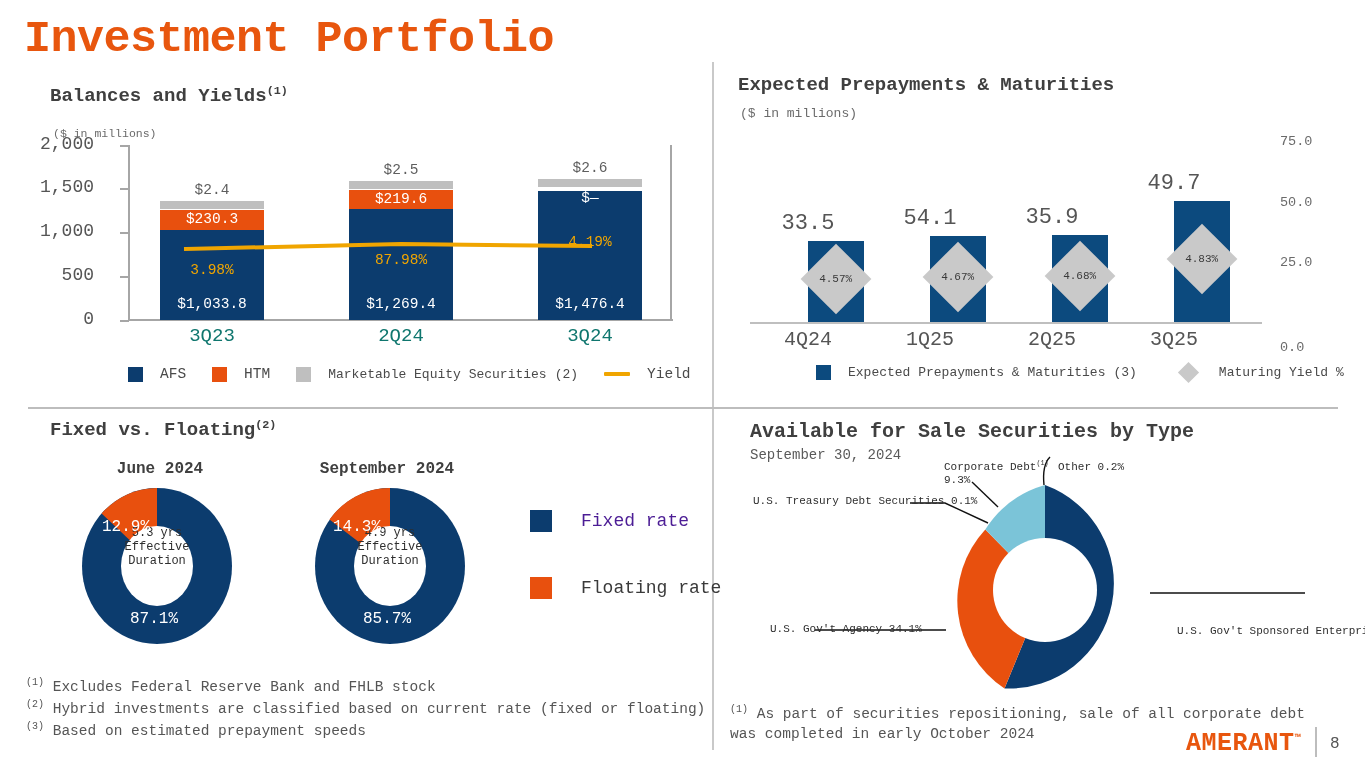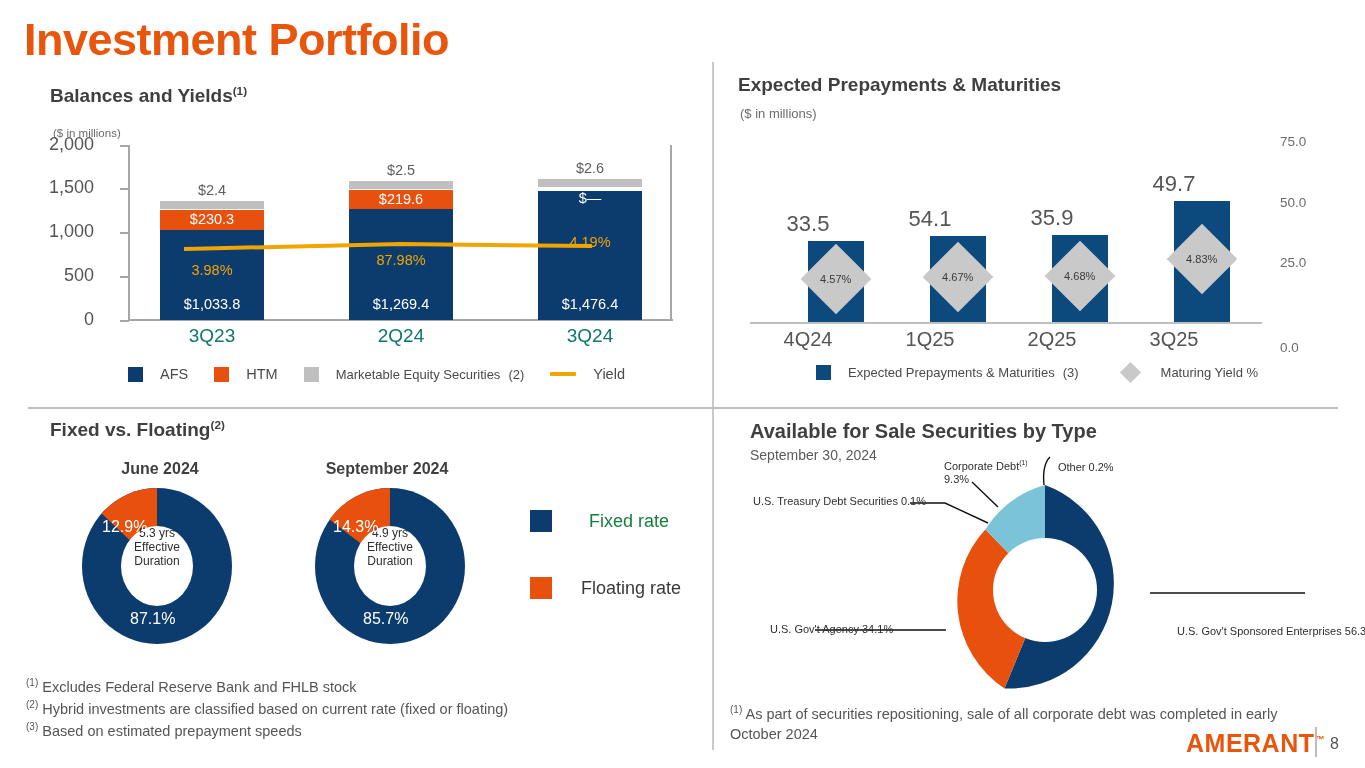--- a/index.html
+++ b/index.html
@@ -4,21 +4,21 @@
 <title>Investment Portfolio</title>
 <style>
   * { box-sizing: border-box; margin: 0; padding: 0; }
   html, body {
     width: 1365px; height: 768px;
     background: #ffffff;
     font-family: "Liberation Sans", sans-serif;
     color: #404040;
     overflow: hidden;
   }
-  .slide { position: relative; width: 1365px; height: 768px; }
+  .slide { position: relative; width: 1365px; height: 768px; font-family: Liberation Mono, monospace; }
 
   
   .slide-title {
     position: absolute; left: 24px; top: 16px;
     font-size: 45px; font-weight: bold; letter-spacing: -0.5px;
     color: #E8560E; line-height: 1.05;
   }
 
   
   .v-divider {
@@ -348,21 +348,21 @@
         <span>4.9 yrs</span>
         <span>Effective</span>
         <span>Duration</span>
       </div>
       <div class="donut-pct" style="left:18px; top:30px;">14.3%</div>
       <div class="donut-pct" style="left:48px; top:122px;">85.7%</div>
     </div>
 
     <div class="legend-item" style="position:absolute; left:480px; top:90px;">
       <span class="swatch" style="width:22px;height:22px;background:#0C3C6E;"></span>
-      <span style="font-size:18px;color:#15803d;margin-left:20px;">Fixed rate</span>
+      <span style="font-size:18px;color:#4c1d95;margin-left:12px;">Fixed rate</span>
     </div>
     <div class="legend-item" style="position:absolute; left:480px; top:157px;">
       <span class="swatch" style="width:22px;height:22px;background:#E8500E;"></span>
       <span style="font-size:18px;color:#3A3A3A;margin-left:12px;">Floating rate</span>
     </div>
   </div>
 
   <div class="panel-title" style="left:750px; top:420px; font-size:20px;">Available for Sale Securities by Type</div>
   <div class="panel-sub" style="left:750px; top:447px;">September 30, 2024</div>
 

